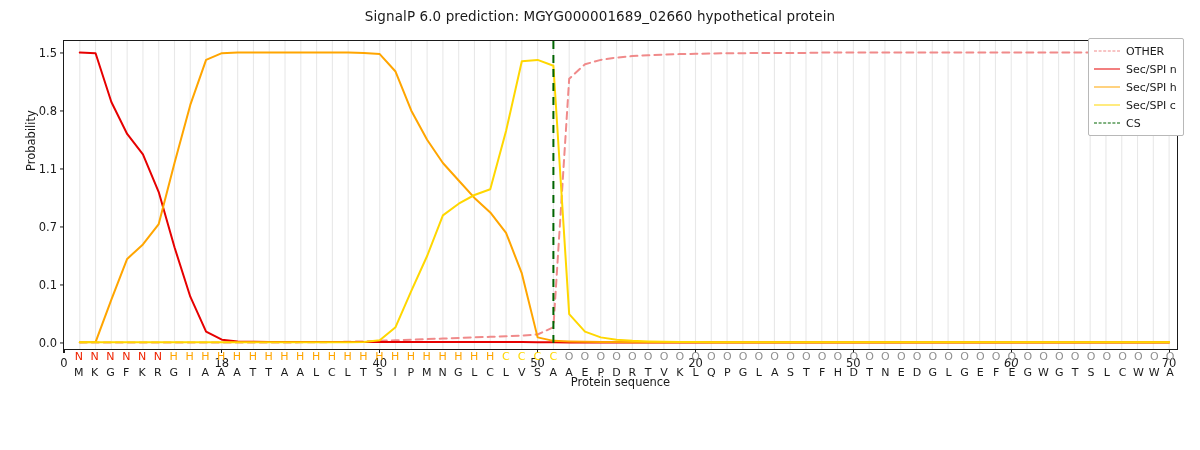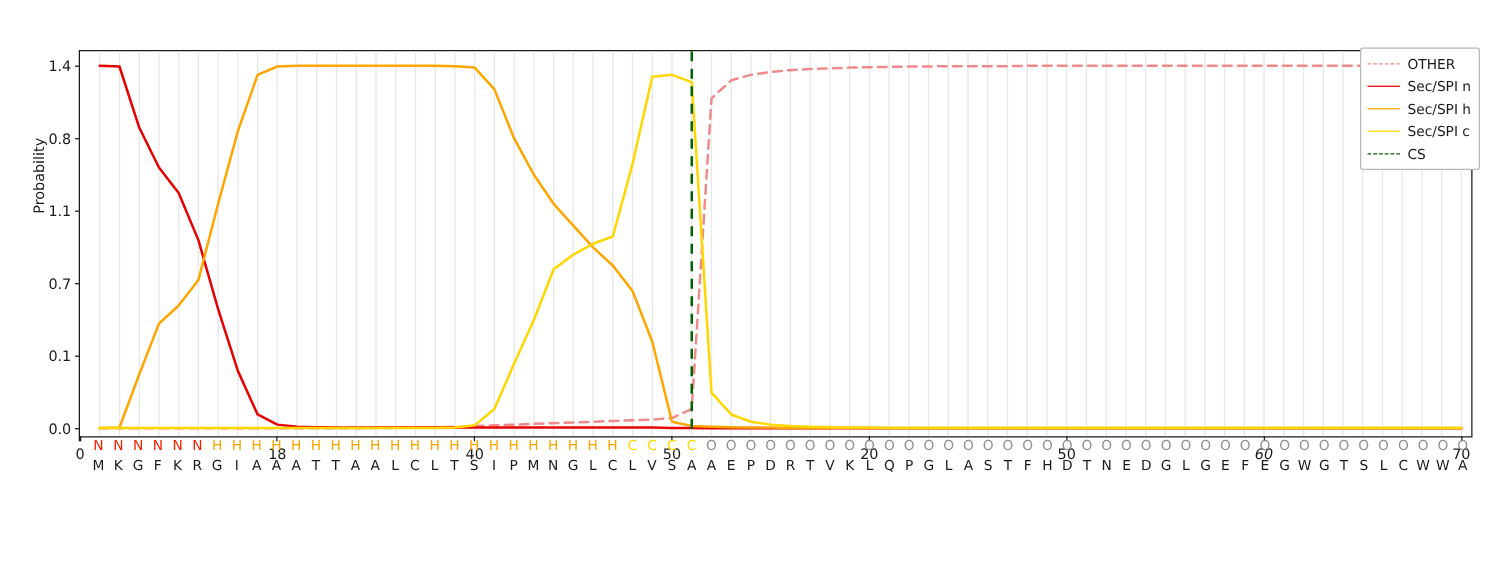--- a/index.html
+++ b/index.html
@@ -71,20 +71,21 @@
     position:absolute;left:0;top:50%;width:100%;height:0;
     border-top-width:1.9px;border-top-style:solid;transform:translateY(-50%);
   }
   .legtext{font-size:11px;color:#1a1a1a;white-space:nowrap;}
 </style>
 </head>
 <body>
 
 <div id="fig">
 
+  <div class="title">SignalP 6.0 prediction: MGYG000001689_02660 hypothetical protein</div>
 
   <div class="axes">
     <svg class="plotsvg" id="plotsvg" viewBox="0 0 1115 310" preserveAspectRatio="none">
         <g>
           <line x1="15.815602836879432" y1="0" x2="15.815602836879432" y2="310" stroke="#e8e8e8" stroke-width="1.1" vector-effect="non-scaling-stroke"></line>
           <line x1="31.631205673758863" y1="0" x2="31.631205673758863" y2="310" stroke="#e8e8e8" stroke-width="1.1" vector-effect="non-scaling-stroke"></line>
           <line x1="47.4468085106383" y1="0" x2="47.4468085106383" y2="310" stroke="#e8e8e8" stroke-width="1.1" vector-effect="non-scaling-stroke"></line>
           <line x1="63.26241134751773" y1="0" x2="63.26241134751773" y2="310" stroke="#e8e8e8" stroke-width="1.1" vector-effect="non-scaling-stroke"></line>
           <line x1="79.07801418439716" y1="0" x2="79.07801418439716" y2="310" stroke="#e8e8e8" stroke-width="1.1" vector-effect="non-scaling-stroke"></line>
           <line x1="94.8936170212766" y1="0" x2="94.8936170212766" y2="310" stroke="#e8e8e8" stroke-width="1.1" vector-effect="non-scaling-stroke"></line>
@@ -164,41 +165,42 @@
         <div class="ytick" style="top: 98.1132%;">0.0</div>
         <div class="ytickmark" style="top: 98.1132%;"></div>
         <div class="ytick" style="top: 79.2453%;">0.1</div>
         <div class="ytickmark" style="top: 79.2453%;"></div>
         <div class="ytick" style="top: 60.3774%;">0.7</div>
         <div class="ytickmark" style="top: 60.3774%;"></div>
         <div class="ytick" style="top: 41.5094%;">1.1</div>
         <div class="ytickmark" style="top: 41.5094%;"></div>
         <div class="ytick" style="top: 22.6415%;">0.8</div>
         <div class="ytickmark" style="top: 22.6415%;"></div>
-        <div class="ytick" style="top: 3.77358%;">1.4</div>
+        <div class="ytick" style="top: 3.77358%;">1.5</div>
         <div class="ytickmark" style="top: 3.77358%;"></div>
       </div>
     <div id="xticks">
         <div class="xtick" style="left: 0%;">0</div>
         <div class="xtickmark" style="left: calc(0% - 0.55px);"></div>
         <div class="xtick" style="left: 14.1844%;">18</div>
         <div class="xtickmark" style="left: calc(14.1844% - 0.55px);"></div>
         <div class="xtick" style="left: 28.3688%;">40</div>
         <div class="xtickmark" style="left: calc(28.3688% - 0.55px);"></div>
         <div class="xtick" style="left: 42.5532%;">50</div>
         <div class="xtickmark" style="left: calc(42.5532% - 0.55px);"></div>
         <div class="xtick" style="left: 56.7376%;">20</div>
         <div class="xtickmark" style="left: calc(56.7376% - 0.55px);"></div>
         <div class="xtick" style="left: 70.922%;">50</div>
         <div class="xtickmark" style="left: calc(70.922% - 0.55px);"></div>
         <div class="xtick" style="left: 85.1064%; font-style: italic;">60</div>
         <div class="xtickmark" style="left: calc(85.1064% - 0.55px);"></div>
         <div class="xtick" style="left: 99.2908%;">70</div>
         <div class="xtickmark" style="left: calc(99.2908% - 0.55px);"></div>
       </div>
+    <div class="xlabel">Protein sequence</div>
   </div>
 
   <div class="resrow" id="regionrow">
       <span class="res reg-N" style="left: 1.41844%;">N</span>
       <span class="res reg-N" style="left: 2.83688%;">N</span>
       <span class="res reg-N" style="left: 4.25532%;">N</span>
       <span class="res reg-N" style="left: 5.67376%;">N</span>
       <span class="res reg-N" style="left: 7.0922%;">N</span>
       <span class="res reg-N" style="left: 8.51064%;">N</span>
       <span class="res reg-H" style="left: 9.92908%;">H</span>

